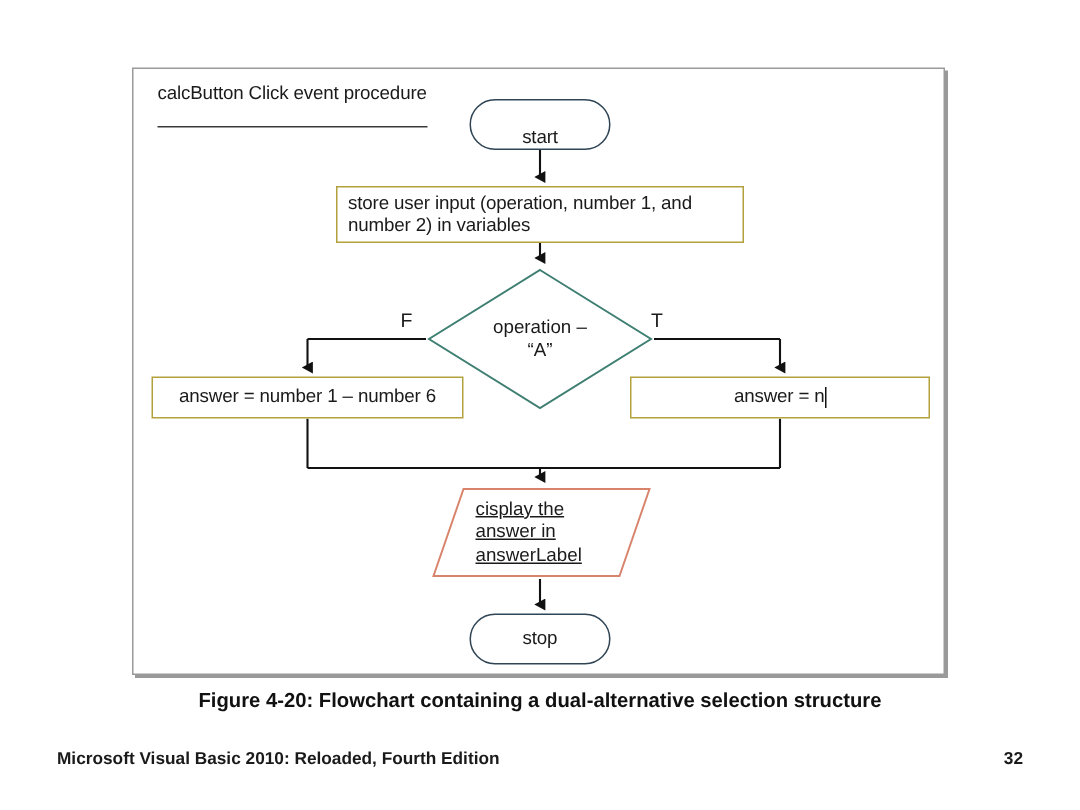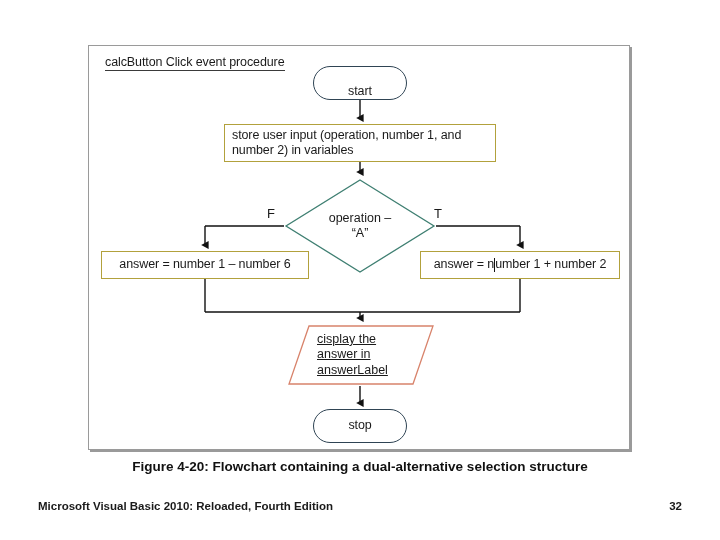--- a/index.html
+++ b/index.html
@@ -31,21 +31,21 @@
 
   
   #procedure-title {
     position: absolute;
     left: 16px;
     top: 9px;
     font-size: 12.5px;
     color: #1a1a1a;
     letter-spacing: -0.1px;
     border-bottom: 1px solid #3a3a3a;
-    padding-bottom: 1px;
+    padding-bottom: 15px;
     white-space: nowrap;
   }
 
   
   #connectors {
     position: absolute;
     left: 0;
     top: 0;
     width: 542px;
     height: 405px;
@@ -274,21 +274,20 @@
   <div class="branch-label" id="label-false">F</div>
   <div class="branch-label" id="label-true">T</div>
 
   <div class="node" id="node-answer-false">
     <span>answer = number 1 – number 6</span>
   </div>
 
   <div class="node" id="node-answer-true">
     <span>answer = n</span>
       <span id="text-caret"></span>
-      <span>umber 1 + number 2</span>
   </div>
 
   <div id="node-output-wrap">
     <svg width="148" height="62" viewBox="0 0 148 62" xmlns="http://www.w3.org/2000/svg">
       <polygon points="22,2 146,2 126,60 2,60" fill="#ffffff" stroke="#d8836b" stroke-width="1.3"></polygon>
     </svg>
     <div id="node-output-label">
       <div>cisplay the</div>
       <div>answer in</div>
       <div>answerLabel</div>

